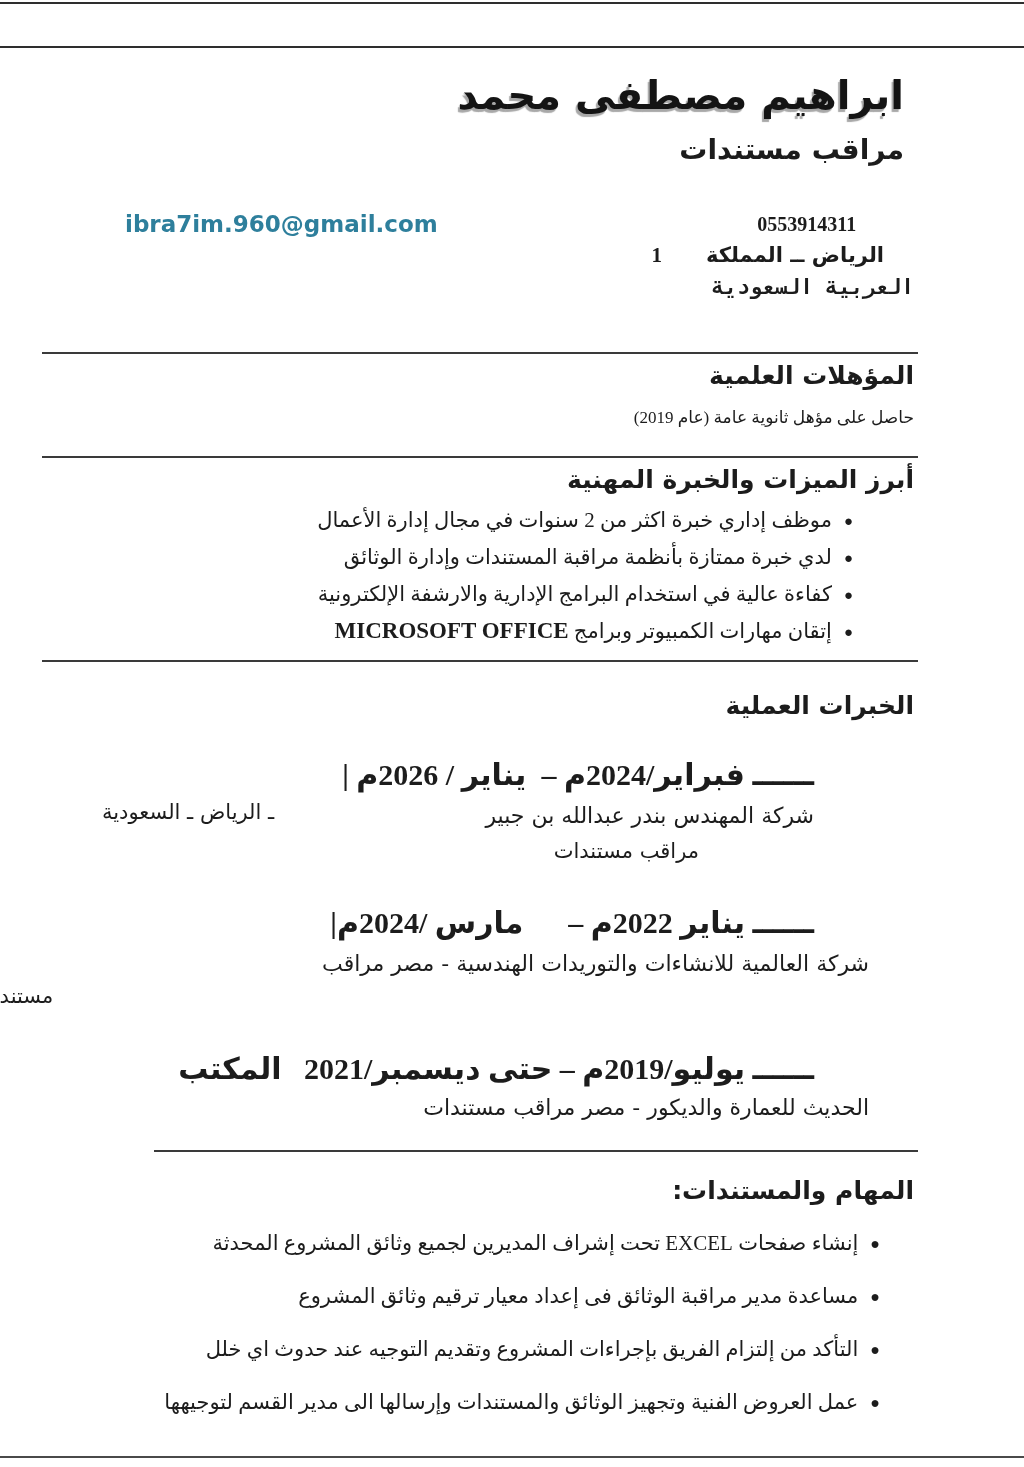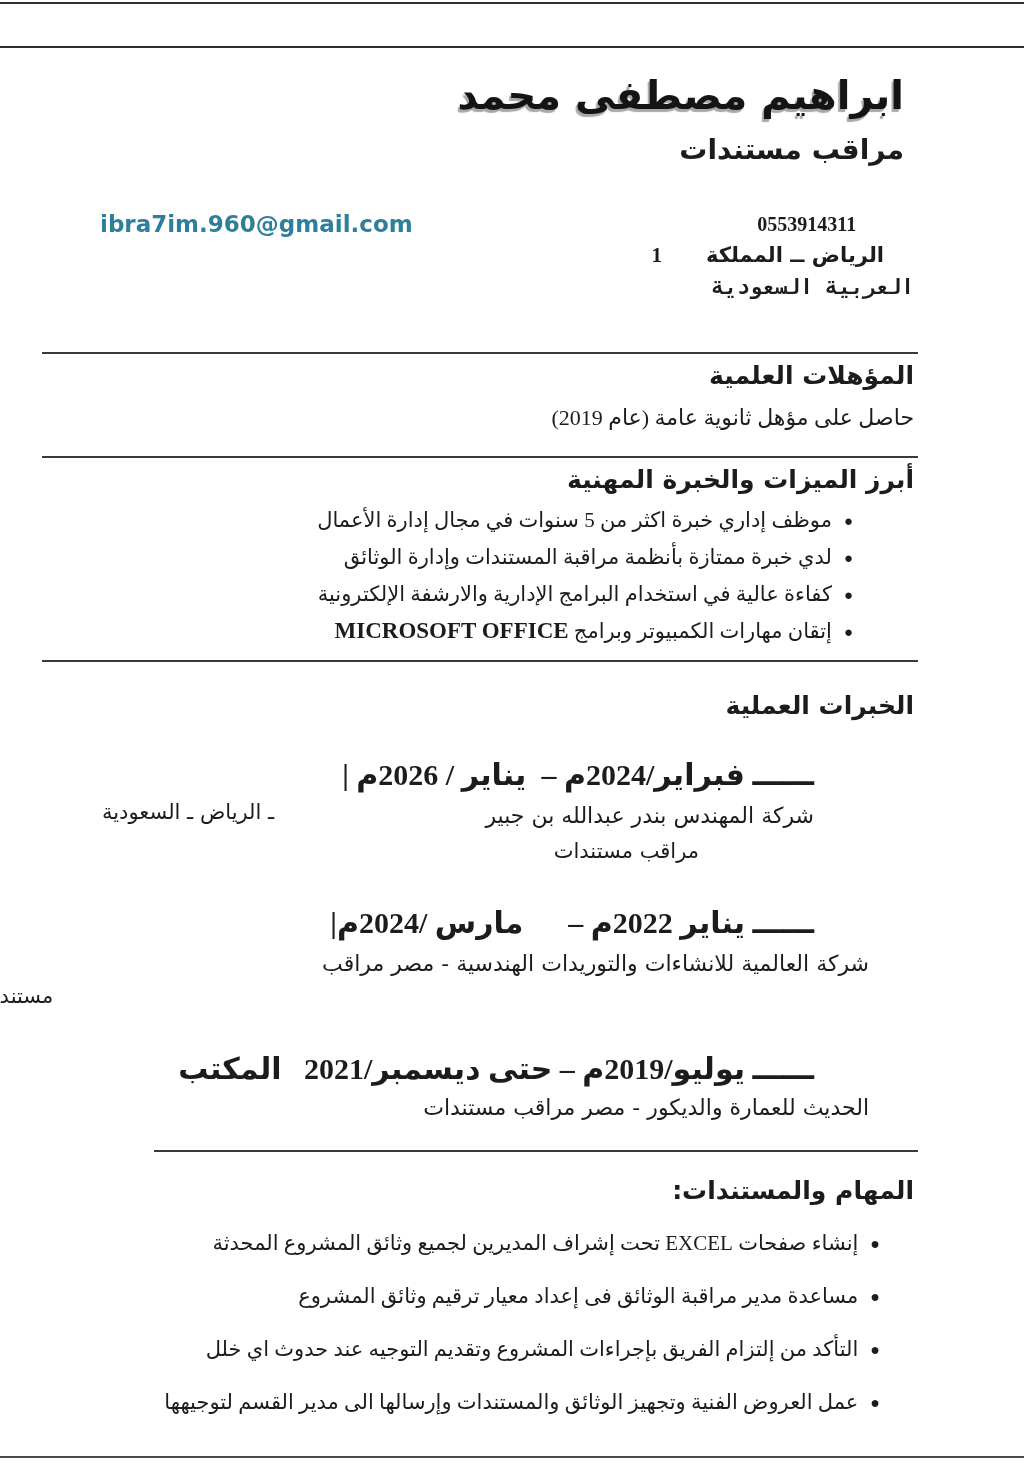--- a/index.html
+++ b/index.html
@@ -17,37 +17,37 @@
 
   .name {
     font-size:40px; font-weight:bold; line-height:50px; padding-right:10px;
     color:#141414; text-shadow:-2px 3px 1px #a8a8a8, -1px 1px 0 #cfcfcf;
     letter-spacing:1px;
   }
   .job-title { font-size:28px; font-weight:bold; line-height:36px; margin-top:12px; padding-right:10px; }
 
   .contact-row { margin-top:42px; direction:ltr; display:flex; justify-content:space-between; align-items:flex-start; }
   .email {
-    margin-left:58px; font-size:23px; font-weight:bold; color:#2e7f9c;
+    margin-left:83px; font-size:23px; font-weight:bold; color:#2e7f9c;
     direction:ltr; line-height:28px; text-decoration:none; cursor:pointer;
   }
   .contact-right { direction:rtl; text-align:right; }
   .phone { font-family:"Liberation Serif", "DejaVu Sans", serif; font-size:20px; font-weight:bold; line-height:28px; margin-left:48px; text-align:center; }
   .addr1 { line-height:34px; font-size:21px; font-weight:bold; display:flex; flex-direction:row; gap:44px; justify-content:flex-start; margin-right:30px; }
   .addr1 .num { font-family:"Liberation Serif", serif; }
   .addr2 { line-height:34px; font-size:21px; font-weight:bold;font-family:Liberation Mono, monospace; }
 
   .rule { border:none; height:2px; background:#3a3a3a; margin-right:-4px; }
   .rule1 { margin-top:46px; }
   .rule2 { margin-top:20px; }
   .rule3 { margin-top:10px; }
   .rule4 { margin-top:26px; margin-left:112px; }
 
   .sec-title { font-size:25px; font-weight:bold; line-height:36px; margin-top:4px; }
-  .edu-text { font-size:22px; line-height:36px; margin-top:6px; font-family:"Liberation Serif","DejaVu Sans",serif; }
+  .edu-text { font-size:17px; line-height:36px; margin-top:6px; font-family:"Liberation Serif","DejaVu Sans",serif; }
 
   ul.bullets { list-style:none; margin-top:4px; padding-right:61px; }
   ul.bullets li { font-size:21px; line-height:36px; font-family:"Liberation Serif","DejaVu Sans",serif; }
   ul.bullets .dot { font-size:15px; margin-left:12px; vertical-align:1px; }
   .latin-caps { font-family:"Liberation Serif", serif; font-size:23px; font-weight:bold; }
 
   .exp-title { margin-top:26px; }
   .job { padding-right:100px; }
   .job1 { margin-top:34px; }
   .job2 { margin-top:40px; }
@@ -94,21 +94,21 @@
 
   <div class="rule rule1"></div>
 
   <div class="sec-title">المؤهلات العلمية</div>
   <div class="edu-text">حاصل على مؤهل ثانوية عامة (عام 2019)</div>
 
   <div class="rule rule2"></div>
 
   <div class="sec-title">أبرز الميزات والخبرة المهنية</div>
   <ul class="bullets">
-    <li><span class="dot">●</span><span>موظف إداري خبرة اكثر من 5 سنوات في مجال إدارة الأعمال</span></li>
+    <li><span class="dot">●</span><span>موظف إداري خبرة اكثر من 2 سنوات في مجال إدارة الأعمال</span></li>
     <li><span class="dot">●</span><span>لدي خبرة ممتازة بأنظمة مراقبة المستندات وإدارة الوثائق</span></li>
     <li><span class="dot">●</span><span>كفاءة عالية في استخدام البرامج الإدارية والارشفة الإلكترونية</span></li>
     <li><span class="dot">●</span><span>إتقان مهارات الكمبيوتر وبرامج </span><span class="latin-caps">MICROSOFT OFFICE</span></li>
   </ul>
 
   <div class="rule rule3"></div>
 
   <div class="sec-title exp-title">الخبرات العملية</div>
 
   <div class="job job1">

